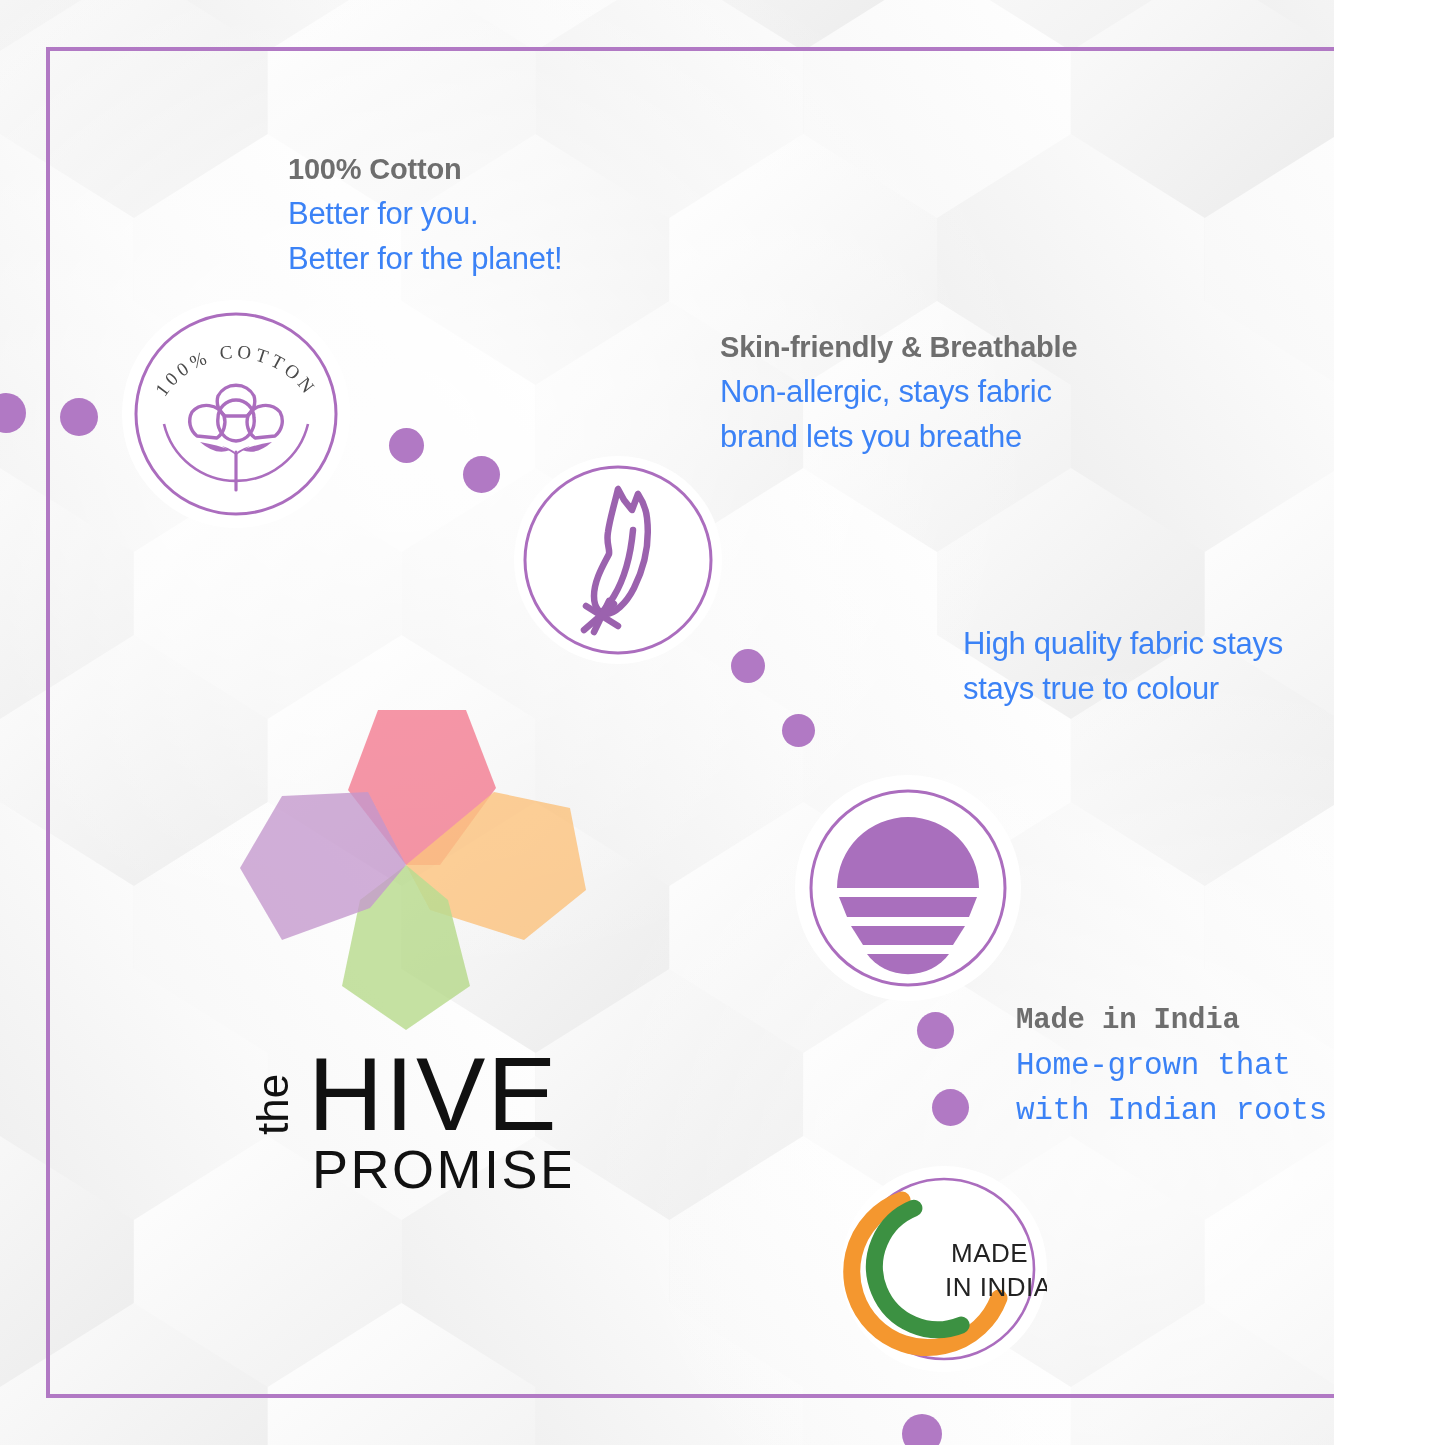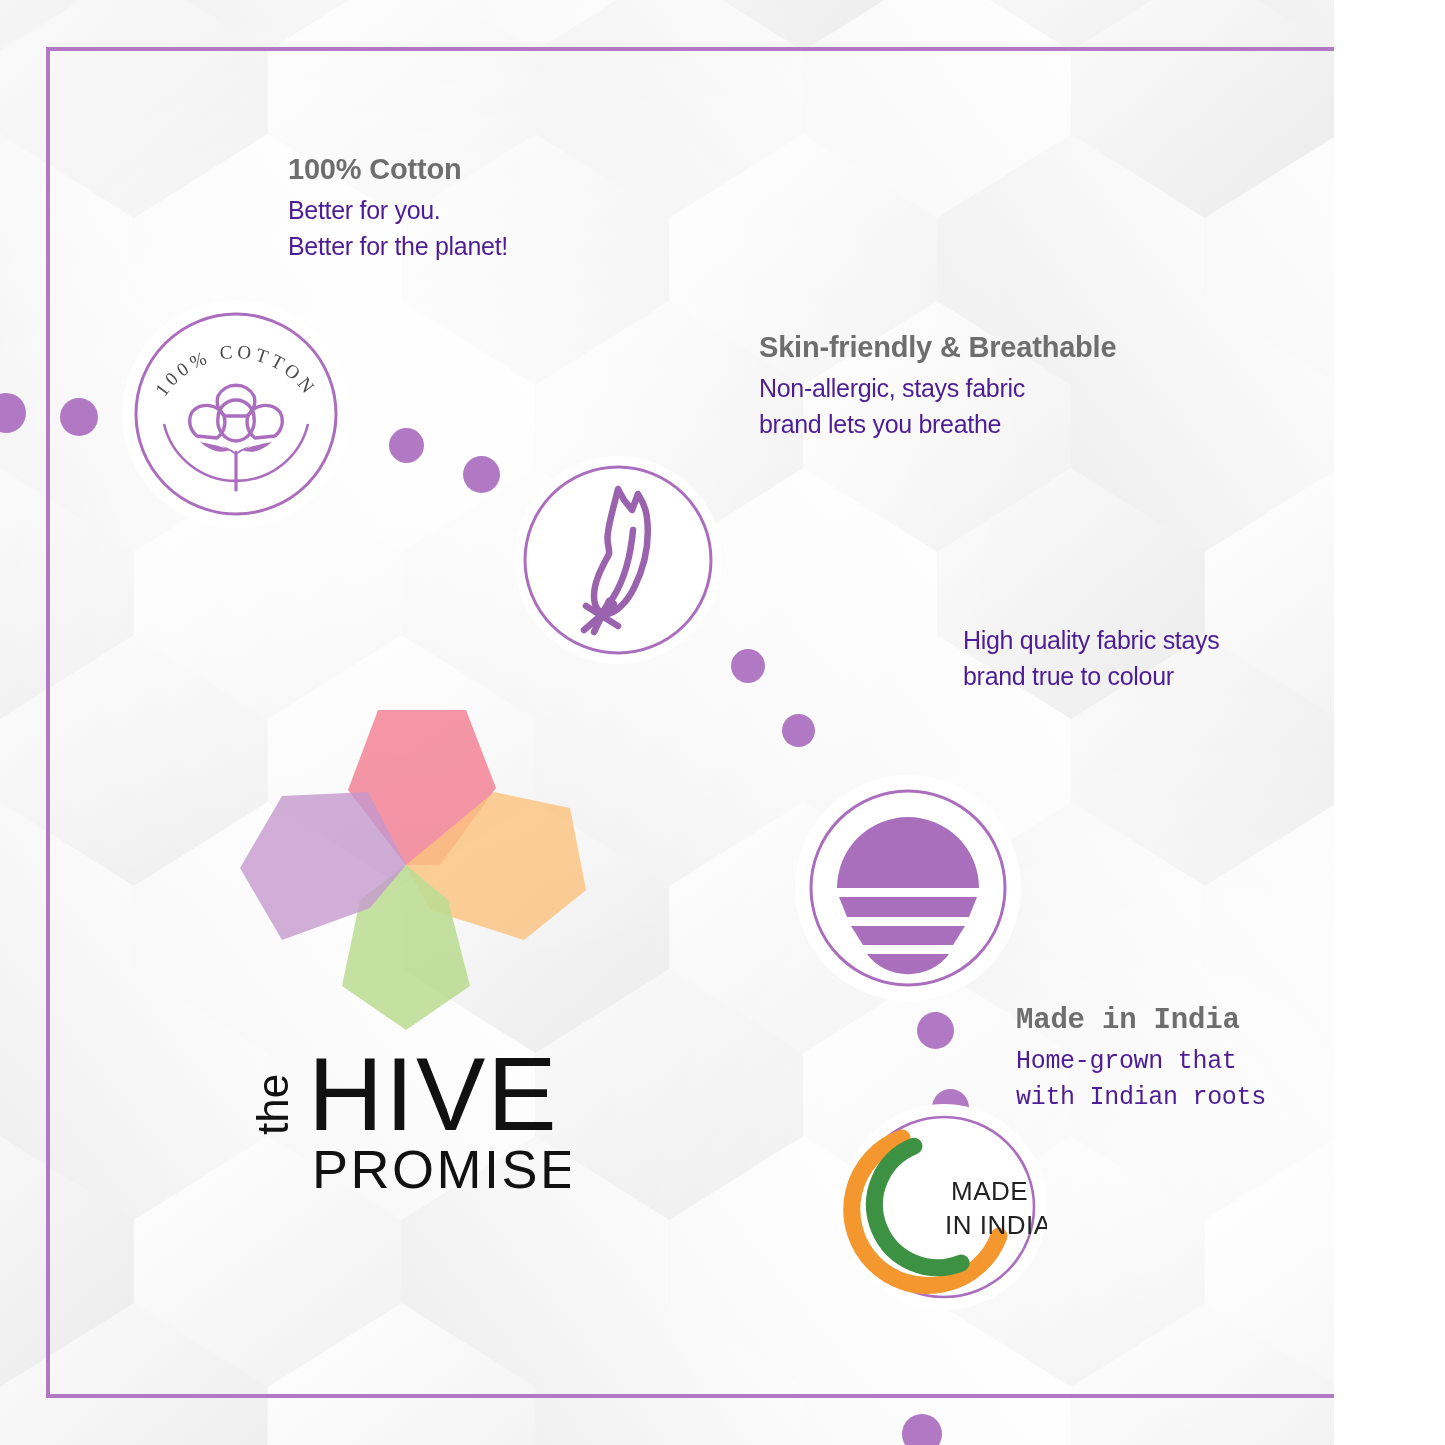--- a/index.html
+++ b/index.html
@@ -24,21 +24,21 @@
          border:4px solid #b179c4;box-sizing:border-box;z-index:3;
          pointer-events:none;}
 
   
   .dot{position:absolute;border-radius:50%;background:#b179c4;z-index:4;}
 
   
   .block{position:absolute;z-index:6;}
   .head{font-size:29px;font-weight:bold;color:#6e6e6e;letter-spacing:-.2px;
         margin:0 0 6px 0;line-height:1.18;}
-  .body-line{font-size:25px;color:#4c1d95;line-height:1.44;margin:0;
+  .body-line{font-size:31px;color:#3b82f6;line-height:1.44;margin:0;
              letter-spacing:-.3px;}
 
   
   .badge{position:absolute;border-radius:50%;background:#ffffff;z-index:5;
          display:flex;align-items:center;justify-content:center;
          box-shadow:0 0 0 0 rgba(0,0,0,0);}
   .badge svg{display:block;}
 
   
   #logo{position:absolute;left:238px;top:700px;width:350px;height:330px;z-index:5;}
@@ -198,21 +198,21 @@
       <g fill="#ab6dbe">
         <path d="M 78 142 q 18 3 30 8 q -14 6 -30 -8 z"></path>
         <path d="M 150 142 q -18 3 -30 8 q 14 6 30 -8 z"></path>
         <path d="M 100 146 q 14 4 14 10 q 0 -6 14 -10 q -14 9 -14 9 q 0 0 -14 -9 z"></path>
       </g>
 
       <line x1="114" y1="152" x2="114" y2="190" stroke="#ab6dbe" stroke-width="3.2" stroke-linecap="round"></line>
     </svg>
   </div>
 
-  <div class="block" style="left:720px;top:330px;width:500px;margin-left:39px;">
+  <div class="block" style="left:720px;top:330px;width:500px;">
     <p class="head">Skin-friendly &amp; Breathable</p>
     <p class="body-line">Non-allergic, stays fabric</p>
     <p class="body-line">brand lets you breathe</p>
   </div>
 
   <div class="badge" style="left:514px;top:456px;width:208px;height:208px;">
     <svg width="208" height="208" viewBox="0 0 208 208" xmlns="http://www.w3.org/2000/svg">
       <circle cx="104" cy="104" r="93" fill="none" stroke="#ab6dbe" stroke-width="3"></circle>
       <g fill="none" stroke="#9b62ae" stroke-width="6.5" stroke-linecap="round" stroke-linejoin="round">
 
@@ -231,21 +231,21 @@
         <path d="M 95 145 L 80 176"></path>
 
         <path d="M 72 150 L 104 170"></path>
         <path d="M 70 174 L 100 148"></path>
       </g>
     </svg>
   </div>
 
   <div class="block" style="left:963px;top:622px;width:420px;">
     <p class="body-line">High quality fabric stays</p>
-    <p class="body-line">brand true to colour</p>
+    <p class="body-line">stays true to colour</p>
   </div>
 
   <div class="badge" style="left:795px;top:775px;width:226px;height:226px;">
     <svg width="226" height="226" viewBox="0 0 226 226" xmlns="http://www.w3.org/2000/svg">
       <circle cx="113" cy="113" r="97" fill="none" stroke="#ab6dbe" stroke-width="3"></circle>
       <g fill="#a96fbd">
 
         <path d="M 42 113 a 71 71 0 0 1 142 0 z"></path>
 
         <path d="M 44 122 L 182 122 L 174 142 L 52 142 Z"></path>
@@ -256,21 +256,21 @@
       </g>
     </svg>
   </div>
 
   <div class="block" style="left:1016px;top:1004px;width:400px;font-family:Liberation Mono, monospace;">
     <p class="head">Made in India</p>
     <p class="body-line">Home-grown that</p>
     <p class="body-line">with Indian roots</p>
   </div>
 
-  <div class="badge" style="left:841px;top:1104px;width:206px;height:206px;">
+  <div class="badge" style="left:841px;top:1166px;width:206px;height:206px;">
     <svg width="206" height="206" viewBox="0 0 206 206" xmlns="http://www.w3.org/2000/svg">
       <circle cx="103" cy="103" r="90" fill="none" stroke="#ab6dbe" stroke-width="2.6"></circle>
 
       <path d="M 61 34 A 76 76 0 1 0 158 132" fill="none" stroke="#f4972f" stroke-width="17" stroke-linecap="round"></path>
 
       <path d="M 96 35 A 57 57 0 1 0 96 161" fill="none" stroke="#3c9142" stroke-width="17" stroke-linecap="round" transform="rotate(-22 103 98)"></path>
       <text x="110" y="96" font-family="'Liberation Sans','DejaVu Sans',sans-serif" font-size="26" fill="#222222" letter-spacing="0.5">MADE</text>
       <text x="104" y="130" font-family="'Liberation Sans','DejaVu Sans',sans-serif" font-size="26" fill="#222222" letter-spacing="0.5">IN INDIA</text>
     </svg>
   </div>

